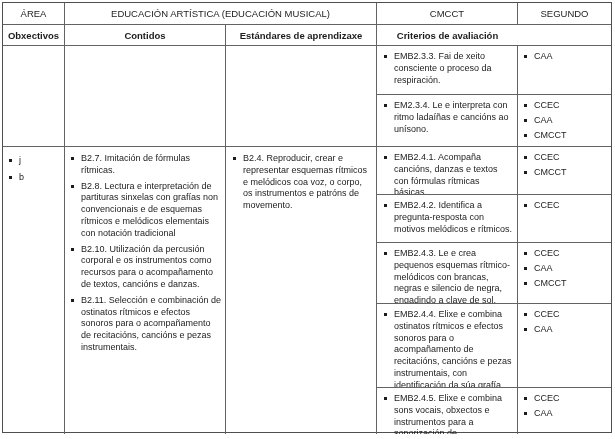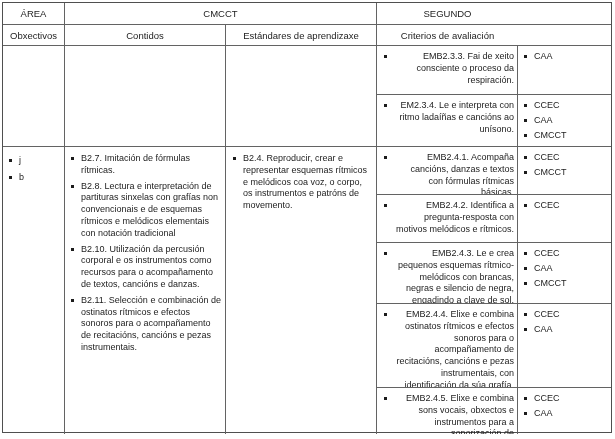--- a/index.html
+++ b/index.html
@@ -13,21 +13,21 @@
   .doc-table {
     position: absolute;
     left: 2px; top: 2px;
     width: 610px; height: 431px;
     border: 1px solid #4f4f4f;
     background: #fff;
   }
   
   .hrow { display: grid; border-bottom: 1px solid #636363; }
   .hrow1 { grid-template-columns: 62px 312px 141px 93px; height: 22px; }
-  .hrow2 { grid-template-columns: 62px 161px 151px 141px 93px; height: 21px; }
+  .hrow2 { grid-template-columns: 62px 161px 151px 141px 93px; height: 21px; font-weight: bold; }
   .hcell {
     display: flex; align-items: center; justify-content: center;
     font-size: 9.5px; line-height: 11px;
     border-right: 1px solid #636363;
     text-align: left;
     overflow: hidden;
     padding: 0 2px;
   }
   .hcell:last-child { border-right: none; }
   
@@ -46,41 +46,42 @@
   .cell.cont { padding: 6px 3px 0 5px; }
   .cell.crit { padding: 6px 3px 0 6px; }
   .subwrap { border-right: none; display: flex; flex-direction: column; }
   .subrow {
     display: grid;
     grid-template-columns: 141px 93px;
     border-bottom: 1px solid #636363;
     overflow: hidden;
   }
   .subrow:last-child { border-bottom: none; }
-  .cell.est  { padding: 5px 3px 0 6px; text-align: right; }
+  .cell.est  { padding: 5px 3px 0 6px; }
   .cell.comp { padding: 5px 2px 0 5px; border-right: none; }
   
   .li { display: flex; align-items: flex-start; margin-bottom: 4px; }
   .comp .li { margin-bottom: 3px; }
   .obx .li { margin-bottom: 5px; }
   .cont .li:nth-child(5) { margin-top: 9px; }
   .sq {
     flex: none;
     width: 3px; height: 3px;
     background: #1c1c1c;
     margin: 4px 7px 0 1px;
   }
   .txt { flex: 1; }
 </style>
 </head>
 <body>
 
 <div class="doc-table">
   <div class="hrow hrow1">
     <div class="hcell">ÁREA</div>
+    <div class="hcell">EDUCACIÓN ARTÍSTICA (EDUCACIÓN MUSICAL)</div>
     <div class="hcell">CMCCT</div>
     <div class="hcell">SEGUNDO</div>
   </div>
   <div class="hrow hrow2">
     <div class="hcell">Obxectivos</div>
     <div class="hcell">Contidos</div>
     <div class="hcell">Estándares de aprendizaxe</div>
     <div class="hcell">Criterios de avaliación</div>
   </div>
   <div id="blocks">

